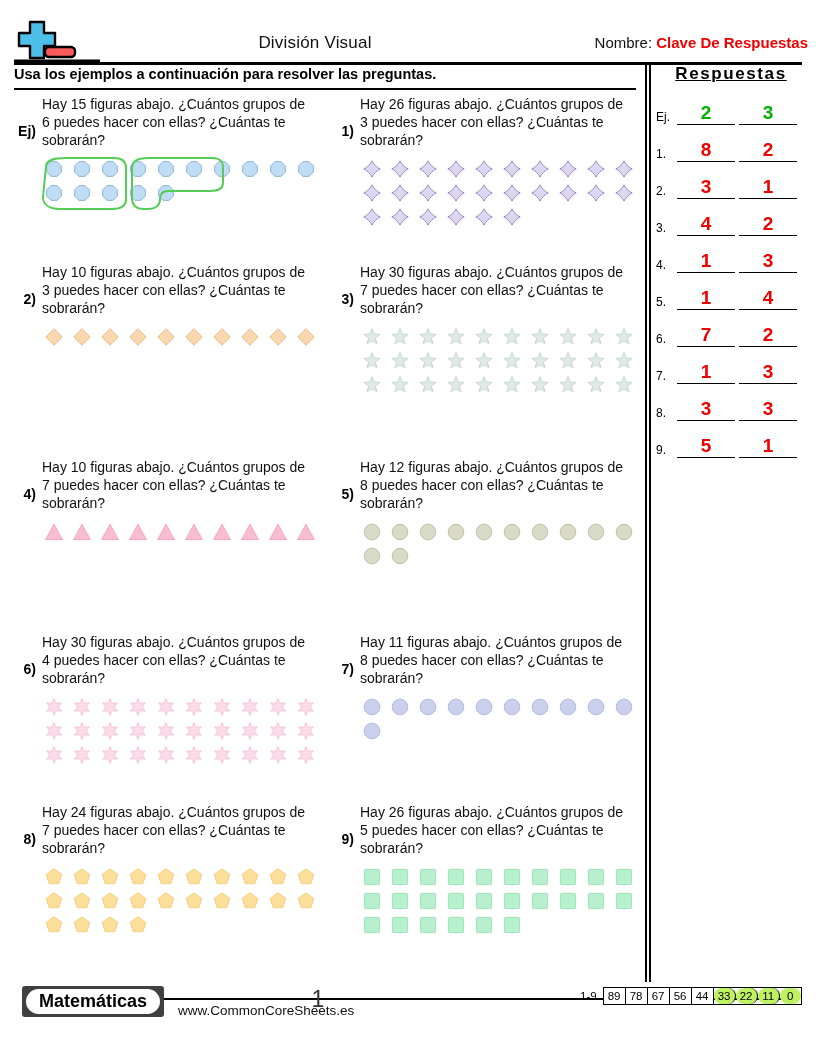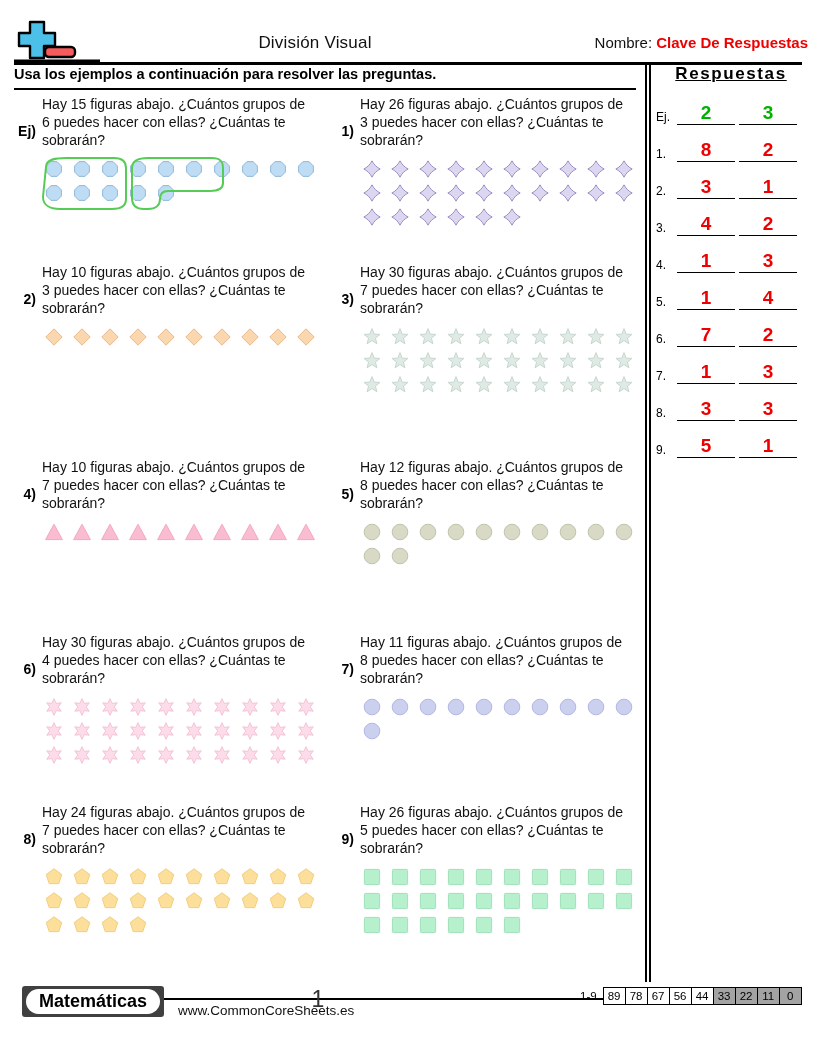--- a/index.html
+++ b/index.html
@@ -119,21 +119,21 @@
   }
   .scale .lbl{
     padding:2px 6px 2px 2px;color:#000;display:flex;align-items:center;
   }
   .scale .boxes{display:flex;border:1px solid #000;}
   .scale .bx{
     width:21px;text-align:center;padding:2px 0;
     border-right:1px solid #000;background:#fff;color:#000;
   }
   .scale .bx:last-child{border-right:none;}
-  .scale .bx.hl{background:#a3a3a3;}
+  .scale .bx.hl{background:#bef264;border-radius:8px;}
 </style>
 </head>
 <body>
 
 <div class="page">
 
   <div class="header">
     <div class="logo">
       <svg width="86" height="44" viewBox="0 0 86 44">
         <path d="M16 4 L30 4 L30 15 L41 15 L41 28 L30 28 L30 40 L16 40 L16 28 L5 28 L5 15 L16 15 Z" fill="#4cc0e8" stroke="#000" stroke-width="2.4" stroke-linejoin="round"></path>

